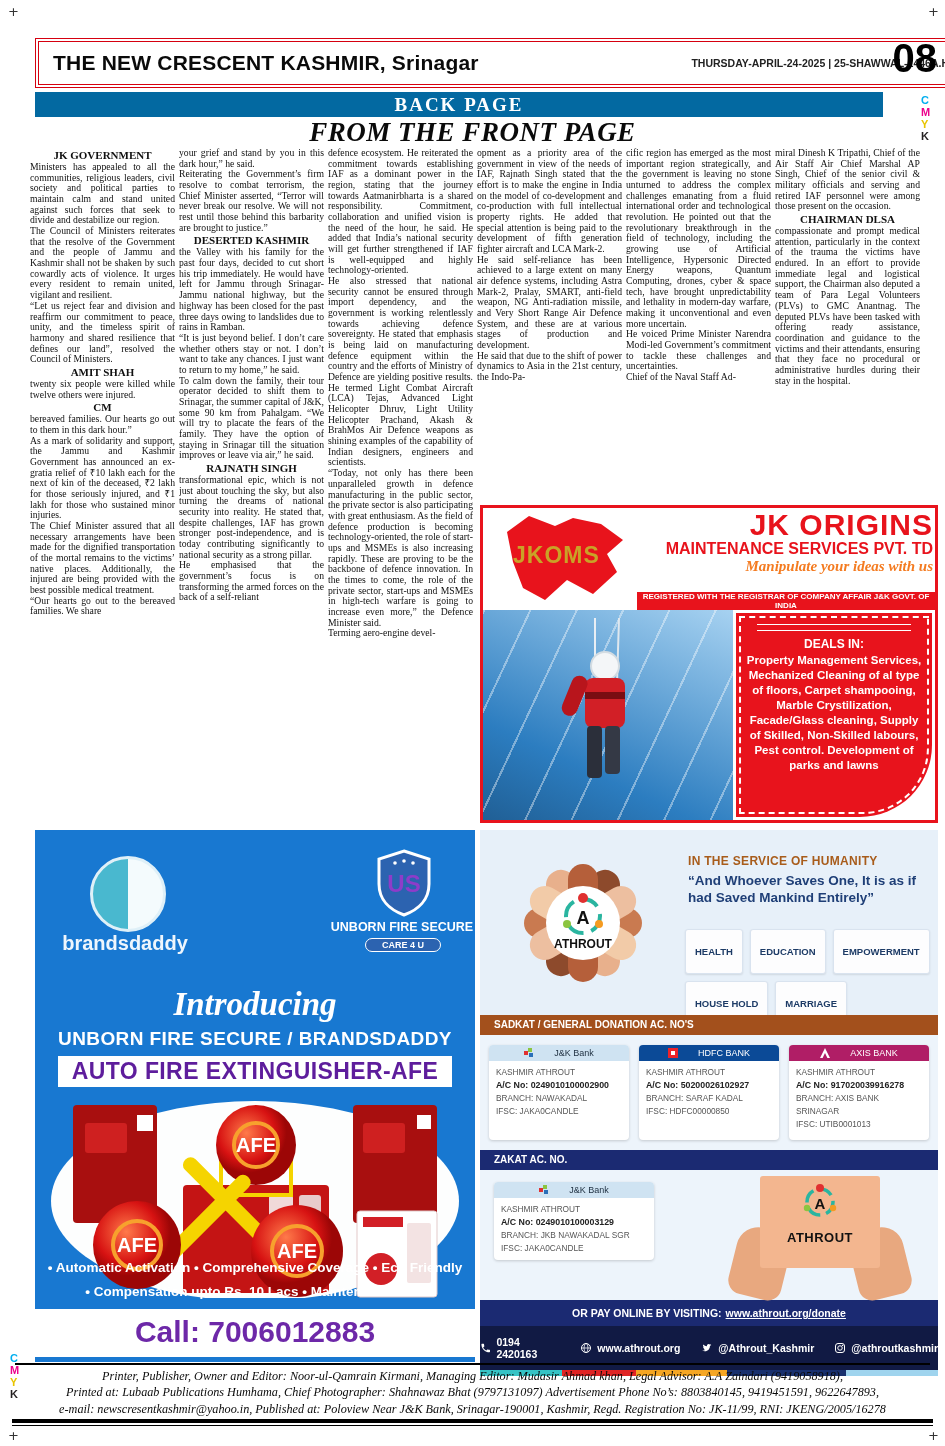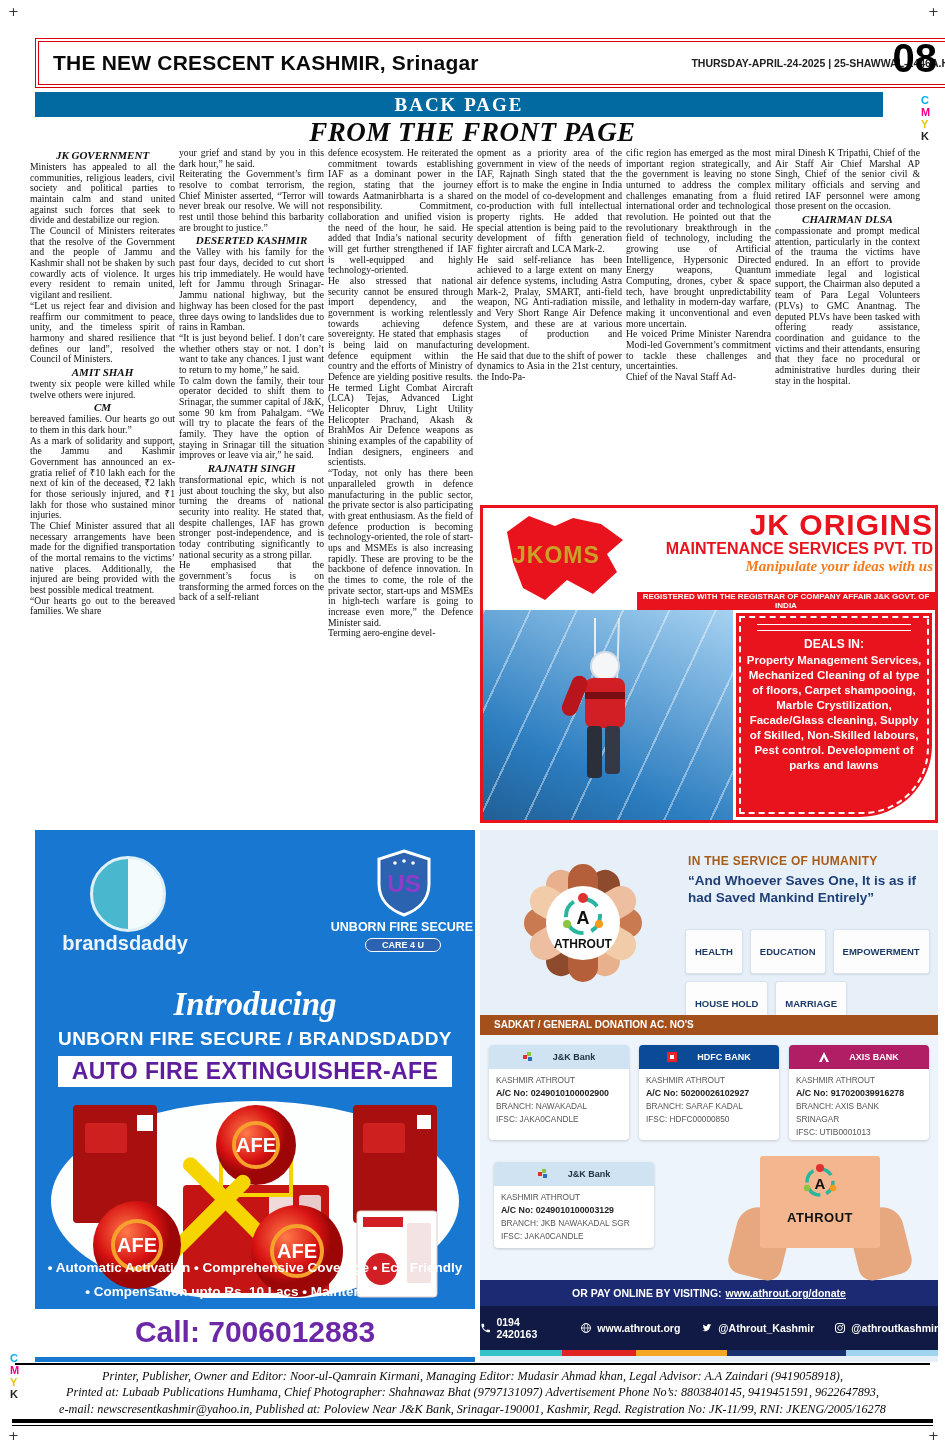--- a/index.html
+++ b/index.html
@@ -16,21 +16,21 @@
   .pageno{position:absolute;right:8px;top:36px;font:bold 40px "Liberation Sans",sans-serif;color:#000}
   .backbar{position:absolute;left:35px;top:92px;width:848px;height:25px;background:#0369a1;color:#fff;text-align:center;
            font-weight:bold;font-size:19px;letter-spacing:2px;line-height:25px}
   .fromfront{position:absolute;left:0;top:117px;width:945px;text-align:center;font-style:italic;font-weight:bold;font-size:27px;color:#0a0a0a;letter-spacing:.5px}
 
   
   .article{position:absolute;left:30px;top:148px;width:892px;display:flex;gap:4px}
   .col{width:145px;overflow:hidden;text-align:justify;font-size:9.7px;line-height:1.1;color:#101010;hyphens:auto}
   .col.tall{height:678px}
   .col.short{height:352px}
-  .seg-h{text-align:center;font-weight:bold;font-style:italic;font-size:11px;margin:1px 0}
+  .seg-h{text-align:center;font-weight:bold;font-size:11px;margin:1px 0}
   .seg-p{margin:0}
 
   
   .jko{position:absolute;left:480px;top:505px;width:458px;height:318px;border:3px solid #e8131c;box-sizing:border-box;background:#fff;font-family:"Liberation Sans",sans-serif}
   .jko-top{position:relative;height:102px;background:#fff}
   .jko-map{position:absolute;left:6px;top:2px}
   .jko-jkoms{position:absolute;left:30px;top:34px;font-weight:bold;font-size:23px;color:#c9a227;letter-spacing:1px}
   .jko-right{position:absolute;left:158px;top:2px;width:292px;text-align:right}
   .jko-title{font-weight:900;font-size:30px;color:#e8131c;letter-spacing:1px;line-height:1}
   .jko-sub{font-weight:bold;font-size:16px;color:#e8131c;line-height:1.1}
@@ -70,21 +70,21 @@
   .at-hands{position:absolute;left:2px;top:2px}
   .at-service{position:absolute;left:208px;top:24px;color:#a85c1b;font-weight:bold;font-size:12px;letter-spacing:.3px}
   .at-quote{position:absolute;left:208px;top:43px;width:238px;color:#1f3f77;font-weight:bold;font-size:13.5px;line-height:1.25}
   .at-chips{position:absolute;left:205px;top:99px;width:250px;display:flex;flex-wrap:wrap;gap:7px}
   .chip{background:#fdfdfe;border:1px solid #d9e3ef;box-shadow:0 1px 2px rgba(0,0,0,.1);border-radius:3px;color:#1d3b66;font-weight:bold;font-size:9.5px;padding:16px 9px}
   .at-bar{height:20px;line-height:20px;color:#fff;font-weight:bold;font-size:10px;padding-left:14px}
   .sadkat{background:#a3501c}
   .zakat{background:#1b2a72}
   .at-banks{height:115px;display:flex;gap:10px;padding:10px 9px;box-sizing:border-box;background:#edf4fb}
   .bank-card{width:140px;background:#fff;border-radius:4px;box-shadow:0 1px 3px rgba(0,0,0,.18);overflow:hidden}
-  .bank-head{height:24px;display:flex;align-items:center;justify-content:center;gap:20px;font-weight:bold;font-size:9px}
+  .bank-head{height:16px;display:flex;align-items:center;justify-content:center;gap:20px;font-weight:normal;font-size:9px}
   .bh-jkb{background:#cfe3f2;color:#234}
   .bh-hdfc{background:#0b4a97;color:#fff}
   .bh-axis{background:#b01e66;color:#fff}
   .bank-body{padding:5px 7px;font-size:8.3px;color:#555;line-height:1.55}
   .bank-ac{font-weight:bold;color:#222;font-size:8.8px}
   .at-zakrow{height:130px;position:relative;background:#edf4fb}
   .zak-card{position:absolute;left:14px;top:12px;width:160px}
   .zak-illu{position:absolute;left:245px;top:6px;width:190px;height:120px}
   .zak-hand{position:absolute;width:54px;height:70px;background:#e8a87f;border-radius:22px 22px 14px 14px}
   .zak-paper{position:absolute;left:35px;top:0;width:120px;height:92px;background:#f3b68f;border-radius:3px;text-align:center;padding-top:6px;box-sizing:border-box}
@@ -346,20 +346,21 @@
           <span>AXIS BANK</span>
         </div>
         <div class="bank-body">
           <div>KASHMIR ATHROUT</div>
           <div class="bank-ac">A/C No: 917020039916278</div>
           <div>BRANCH: AXIS BANK SRINAGAR</div>
           <div>IFSC: UTIB0001013</div>
         </div>
       </div>
     </div>
+    <div class="at-bar zakat">ZAKAT AC. NO.</div>
     <div class="at-zakrow">
       <div class="bank-card zak-card">
         <div class="bank-head bh-jkb">
           <svg width="10" height="10" viewBox="0 0 10 10">
               <rect x="0" y="3" width="4" height="4" fill="#e03030"></rect>
               <rect x="4" y="0" width="4" height="4" fill="#8bc540"></rect>
               <rect x="5" y="5" width="4" height="4" fill="#2a6fb8"></rect>
             </svg>
           <span>J&amp;K Bank</span>
         </div>

